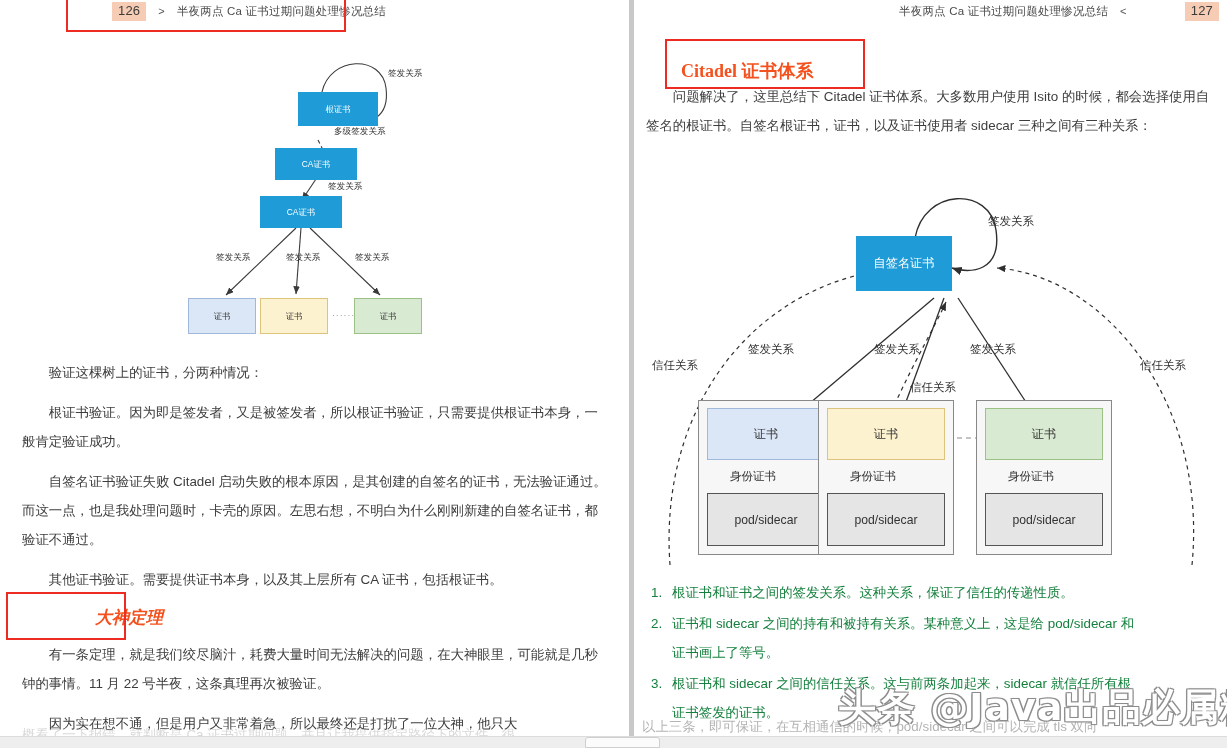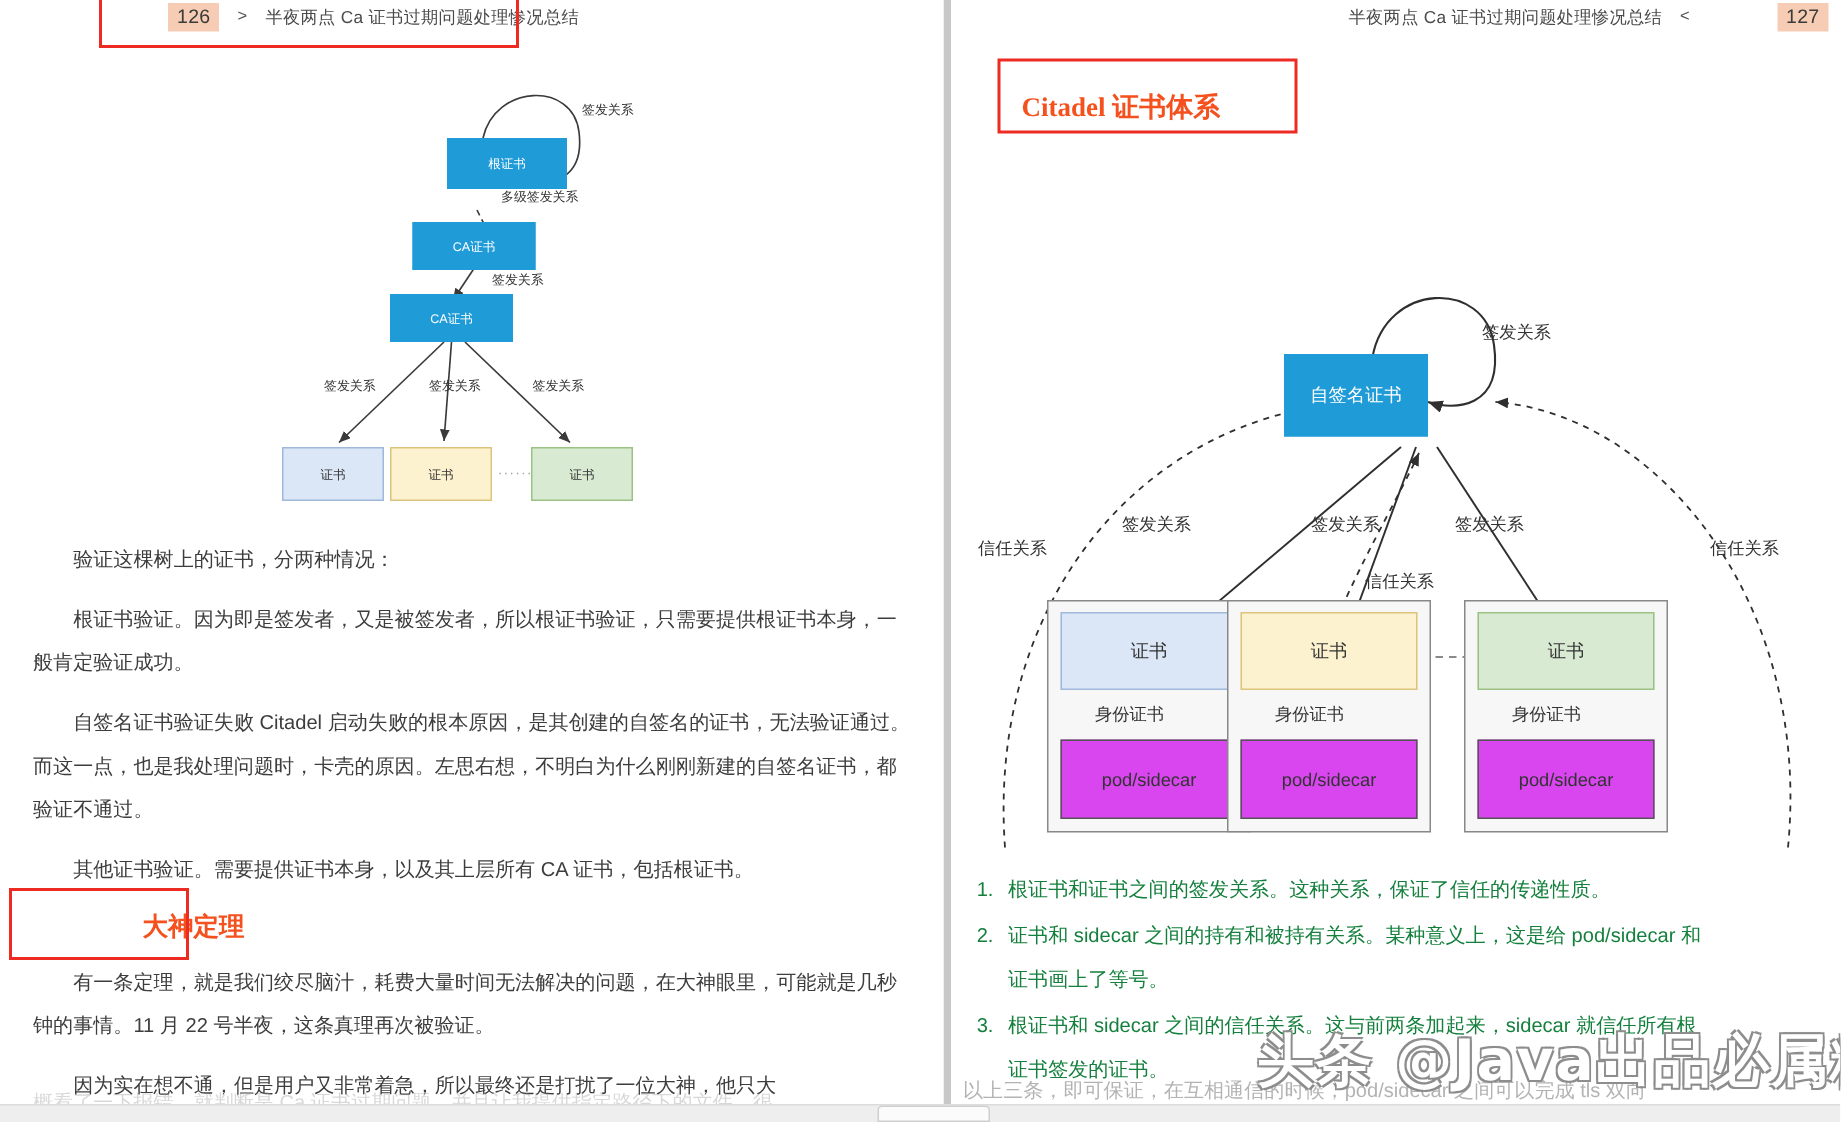--- a/index.html
+++ b/index.html
@@ -96,21 +96,21 @@
     position: absolute;
     display: flex; align-items: center; justify-content: center;
     font-size: 8.4px;
     text-align: center;
   }
   .dbox.big { font-size: 12.2px; }
   .dbox-blue   { background: #1f9bd8; color: #ffffff; border: 1px solid #1f9bd8; }
   .dbox-lblue  { background: #dbe6f6; border: 1px solid #9fb8db; color: #333; }
   .dbox-yellow { background: #fdf2cf; border: 1px solid #dcc47c; color: #333; }
   .dbox-green  { background: #d9ead3; border: 1px solid #9cc184; color: #333; }
-  .dbox-white  { background: #d946ef; border: 1.3px solid #555; color: #333; }
+  .dbox-white  { background: #e5e5e5; border: 1.3px solid #555; color: #333; }
   .dgroup { position: absolute; background: #f7f7f7; border: 1.3px solid #888; }
 
   svg.dsvg { position: absolute; left: 0; top: 0; overflow: visible; }
 
   
   #watermark {
     position: absolute;
     left: 838px; top: 682px;
     font-size: 38px;
     font-weight: 700;
@@ -205,21 +205,21 @@
         <div class="dbox dbox-green" style="left:204px; top:250px; width:68px; height:36px;">证书</div>
       </div>
 
       <div class="body-col" style="left:22px; top:358px; width:588px;">
         <p class="para">验证这棵树上的证书，分两种情况：</p>
         <p class="para">根证书验证。因为即是签发者，又是被签发者，所以根证书验证，只需要提供根证书本身，一般肯定验证成功。</p>
         <p class="para">自签名证书验证失败 Citadel 启动失败的根本原因，是其创建的自签名的证书，无法验证通过。而这一点，也是我处理问题时，卡壳的原因。左思右想，不明白为什么刚刚新建的自签名证书，都验证不通过。</p>
         <p class="para">其他证书验证。需要提供证书本身，以及其上层所有 CA 证书，包括根证书。</p>
       </div>
 
-      <h2 class="h-orange" style="position:absolute; left:95px; top:606px;">大神定理</h2>
+      <h2 class="h-orange" style="position:absolute; left:95px; top:606px;font-style:italic;">大神定理</h2>
       <div class="redbox" id="redbox-daishen"></div>
 
       <div class="body-col" style="left:22px; top:640px; width:588px;">
         <p class="para">有一条定理，就是我们绞尽脑汁，耗费大量时间无法解决的问题，在大神眼里，可能就是几秒钟的事情。11 月 22 号半夜，这条真理再次被验证。</p>
         <p class="para">因为实在想不通，但是用户又非常着急，所以最终还是打扰了一位大神，他只大</p>
       </div>
 
       <div class="faded-line" style="left:22px; top:726px;">概看了一下报错，就判断是 Ca 证书过期问题，并且让我提供指定路径下的文件，很</div>
     </div>
 
@@ -229,20 +229,23 @@
 
       <div class="runhead runhead-right">
         <span class="runhead-title">半夜两点 Ca 证书过期问题处理惨况总结</span>
         <span class="chev">&lt;</span>
         <span class="folio">127</span>
       </div>
 
       <h2 class="h-orange" style="position:absolute; left:47px; top:59px; font-size:18px;font-family:Liberation Serif, serif;">Citadel 证书体系</h2>
       <div class="redbox" id="redbox-right-head"></div>
 
+      <div class="body-col" style="left:12px; top:82px; width:570px;">
+        <p class="para">问题解决了，这里总结下 Citadel 证书体系。大多数用户使用 Isito 的时候，都会选择使用自签名的根证书。自签名根证书，证书，以及证书使用者 sidecar 三种之间有三种关系：</p>
+      </div>
 
       <div class="diagram" id="diagram-right" style="left:18px; top:190px; width:560px; height:375px;">
 
         <svg class="dsvg" width="560" height="375">
           <defs>
             <marker id="ar2" markerWidth="9" markerHeight="9" refX="7" refY="3" orient="auto">
               <path d="M0,0 L7,3 L0,6 z" fill="#2f2f2f"></path>
             </marker>
             <marker id="ar2d" markerWidth="9" markerHeight="9" refX="7" refY="3" orient="auto">
               <path d="M0,0 L7,3 L0,6 z" fill="#2f2f2f"></path>

